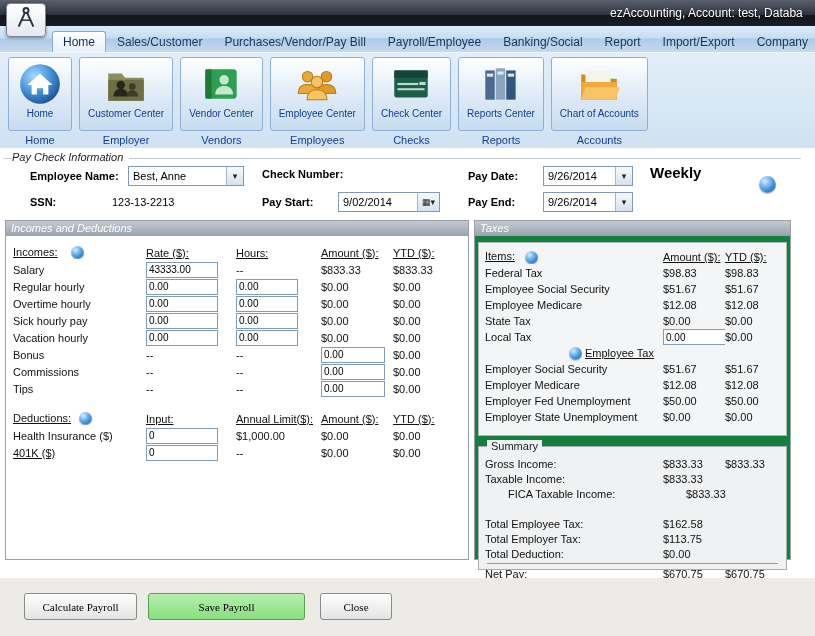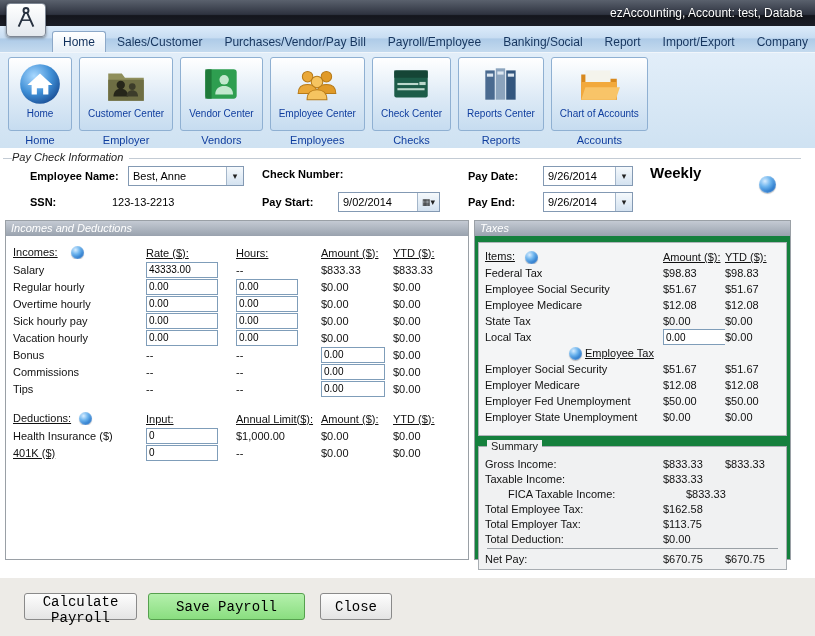--- a/index.html
+++ b/index.html
@@ -80,21 +80,21 @@
     border:1px solid #b0b5ba; background:#f4f5f6; padding:6px 0 4px 6px; }
   .emp-head { grid-column:1 / -1; padding-left:84px; display:flex; align-items:center; gap:3px; height:16px; }
   .sum-box { position:absolute; left:3px; top:210px; width:309px; height:124px;
     border:1px solid #a8adb2; background:#f0f1f2; padding:9px 0 0 6px; }
   .sum-legend { position:absolute; top:-7px; left:8px; background:#f0f1f2; padding:0 4px; font-size:11px; color:#222; }
   .sum-sep { height:1px; background:#9aa0a6; margin:2px 8px 2px 2px; }
 
   
   .footer { position:absolute; top:578px; left:0; width:100%; height:58px; background:#edebe7; }
   .btn { position:absolute; top:15px; height:27px; border:1px solid #8a8a8a; border-radius:3px;
-    background:linear-gradient(#fdfdfd,#e4e4e4); font-size:14px; font-family:Liberation Mono, monospace; color:#000; cursor:pointer; }
+    background:linear-gradient(#fdfdfd,#e4e4e4); font-size:11px; font-family:Liberation Serif, serif; color:#000; cursor:pointer; }
   .btn-calc { left:24px; width:113px; }
   .btn-save { left:148px; width:157px; background:linear-gradient(#b4f0ac,#8ade80); border-color:#56a04e; }
   .btn-close { left:320px; width:72px; }
 </style>
 </head>
 <body>
 
 <div class="window">
 
   <div class="titlebar">
@@ -439,21 +439,21 @@
           <div class="g3row" style="height:15px;">
             <span class="c">Taxable Income:</span>
             <span class="c">$833.33</span>
             <span class="c"></span>
           </div>
           <div class="g3row" style="height:15px;padding-left:23px;">
             <span class="c">FICA Taxable Income:</span>
             <span class="c">$833.33</span>
             <span class="c"></span>
           </div>
-          <div class="g3row" style="height:15px;">
+          <div class="g3row" style="height:15px;margin-top:15px;">
             <span class="c">Total Employee Tax:</span>
             <span class="c">$162.58</span>
             <span class="c"></span>
           </div>
           <div class="g3row" style="height:15px;">
             <span class="c">Total Employer Tax:</span>
             <span class="c">$113.75</span>
             <span class="c"></span>
           </div>
           <div class="g3row" style="height:15px;">

